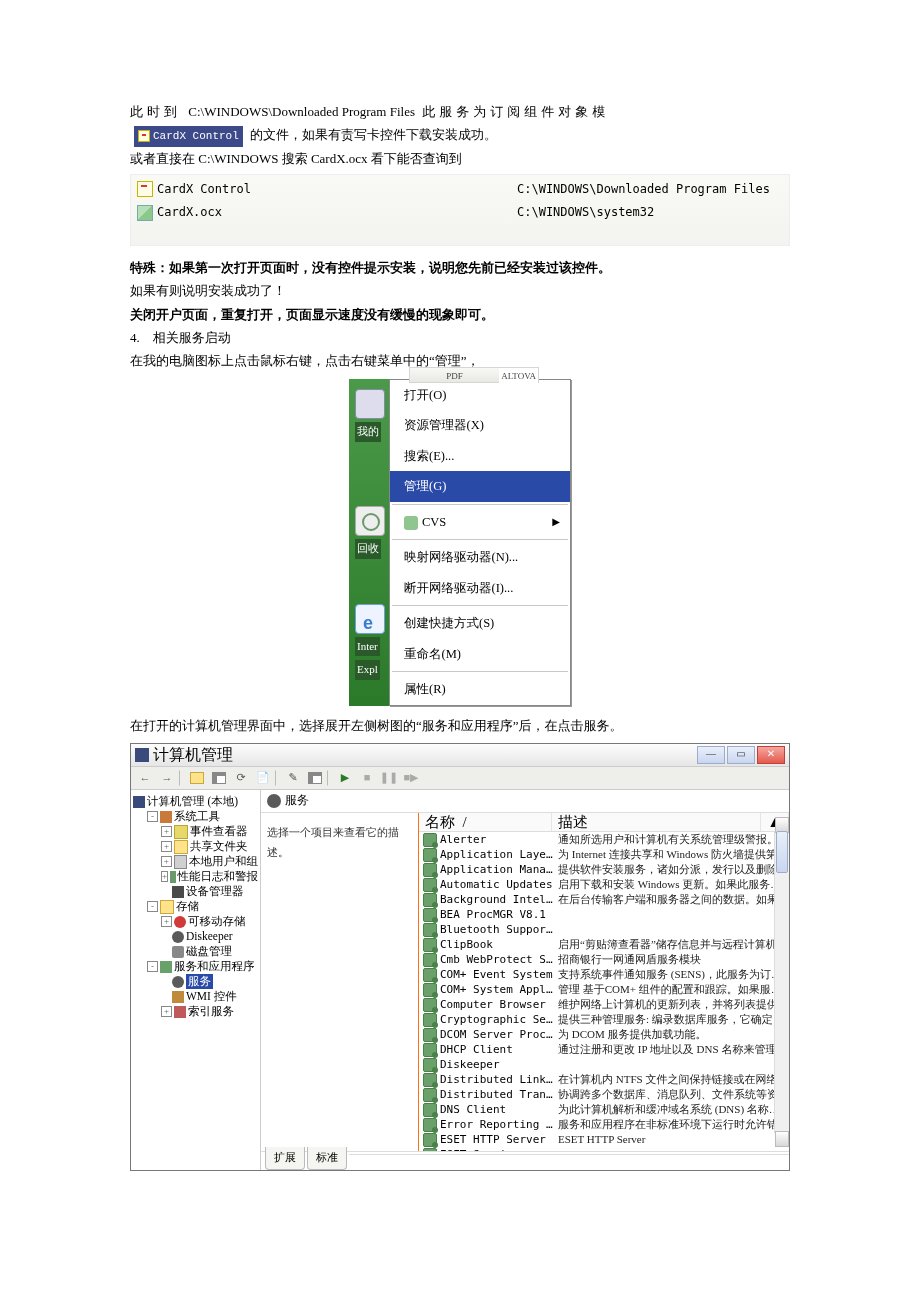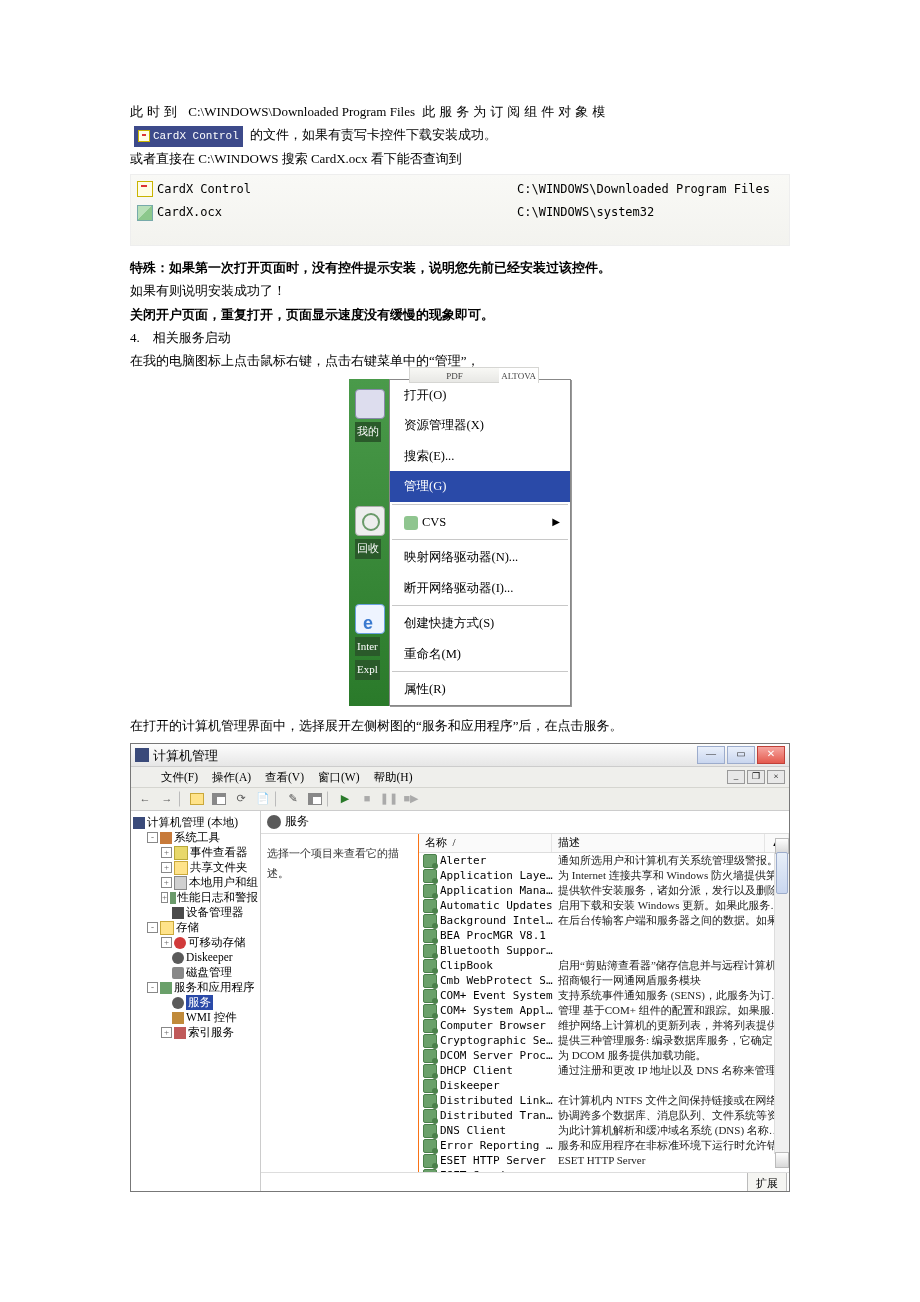--- a/index.html
+++ b/index.html
@@ -216,21 +216,21 @@
     display: flex;
     align-items: center;
     padding: 0 4px;
     border-bottom: 1px solid #ccc;
   }
   .mmc .titlebar .ticon {
     width: 14px; height: 14px;
     background: #3a4a7a;
     margin-right: 4px;
   }
-  .mmc .titlebar .title { flex: 1; font-size: 13px; }
+  .mmc .titlebar .title { flex: 1; font-size: 16px; }
   .mmc .titlebar .winbtns { display: flex; gap: 2px; }
   .winbtn {
     width: 26px;
     height: 16px;
     border: 1px solid #9caccc;
     background: linear-gradient(#eaf0fb,#c9d6ef);
     font-size: 10px;
     text-align: center;
     line-height: 14px;
     color: #333;
@@ -394,21 +394,21 @@
     color: #333;
   }
   .svc-list-wrap {
     flex: 1;
     overflow: hidden;
     position: relative;
   }
   .svc-cols {
     display: flex;
     height: 18px;
-    font-size: 11px;
+    font-size: 15px;
     border-bottom: 1px solid #ddd;
     background: #fafafa;
   }
   .svc-cols .c {
     border-right: 1px solid #e5e5e5;
     padding: 2px 6px;
     display: flex;
     align-items: center;
   }
   .c.name { flex: 0 0 120px; }
@@ -488,21 +488,20 @@
     border-radius: 2px;
   }
   .tabs {
     display: flex;
     height: 18px;
     font-size: 11px;
     align-items: flex-end;
     padding-left: 4px;
     background: #fff;
     border-top: 1px solid #ddd;
-    flex-direction: column;
   }
   .tabs .tab {
     border: 1px solid #bbb;
     border-top: none;
     border-radius: 0 0 4px 4px;
     padding: 1px 8px;
     margin-right: 2px;
     background: #f5f5f2;
   }
   .tabs .sl { flex: 1; border-top: 1px solid #ddd; height: 1px; margin-bottom: 14px;}
@@ -609,33 +608,20 @@
   <div class="mmc">
     <div class="titlebar">
       <span class="ticon"></span>
       <span class="title">计算机管理</span>
       <div class="winbtns">
         <span class="winbtn">—</span>
         <span class="winbtn">▭</span>
         <span class="winbtn close">✕</span>
       </div>
     </div>
-    <div class="menubar">
-      <span class="ticon" style="width:12px;height:12px"></span>
-      <span>文件(F)</span>
-      <span>操作(A)</span>
-      <span>查看(V)</span>
-      <span>窗口(W)</span>
-      <span>帮助(H)</span>
-      <div class="mdi">
-        <span class="mdibtn">_</span>
-        <span class="mdibtn">❐</span>
-        <span class="mdibtn">×</span>
-      </div>
-    </div>
     <div class="toolbar">
       <span class="tb">←</span>
       <span class="tb">→</span>
       <span class="tb sep"></span>
       <span class="tb">
           <span class="folder"></span>
         </span>
       <span class="tb">
           <span class="grid"></span>
         </span>

